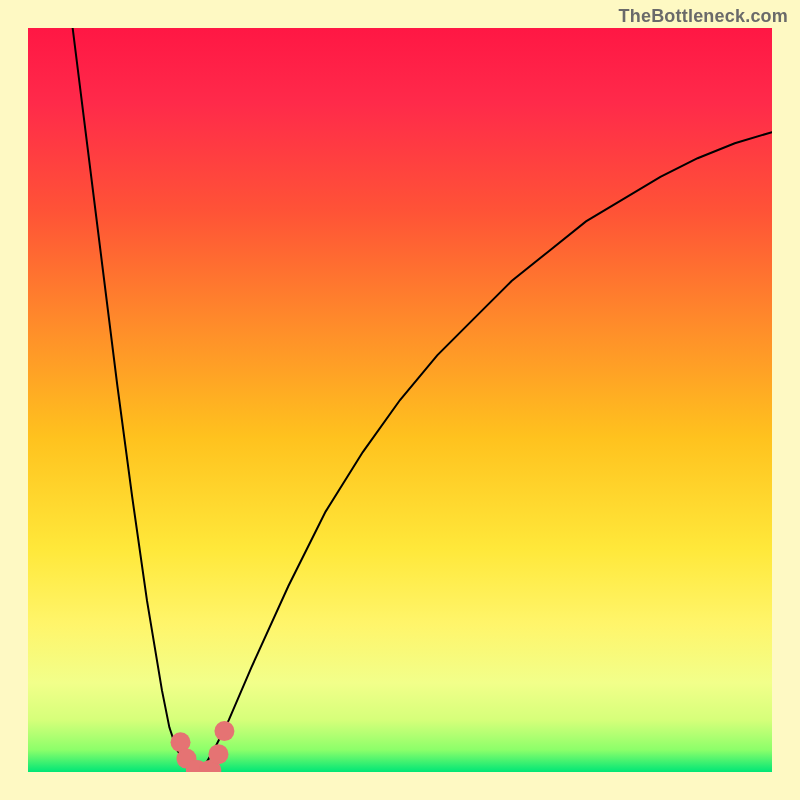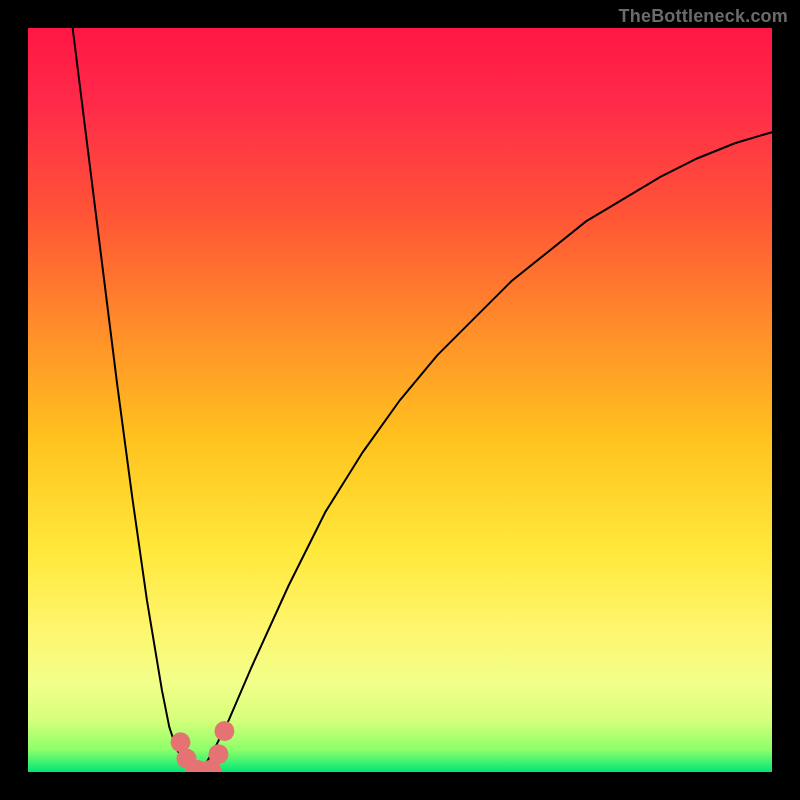--- a/index.html
+++ b/index.html
@@ -7,21 +7,21 @@
     padding: 0;
     width: 800px;
     height: 800px;
     overflow: hidden;
     font-family: Arial, Helvetica, sans-serif;
   }
   .frame {
     position: relative;
     width: 800px;
     height: 800px;
-    background: #000000;
+    background: #fef9c3;
   }
   .plot-area {
     position: absolute;
     left: 28px;
     top: 28px;
     width: 744px;
     height: 744px;
     overflow: hidden;
   }
   .gradient {

